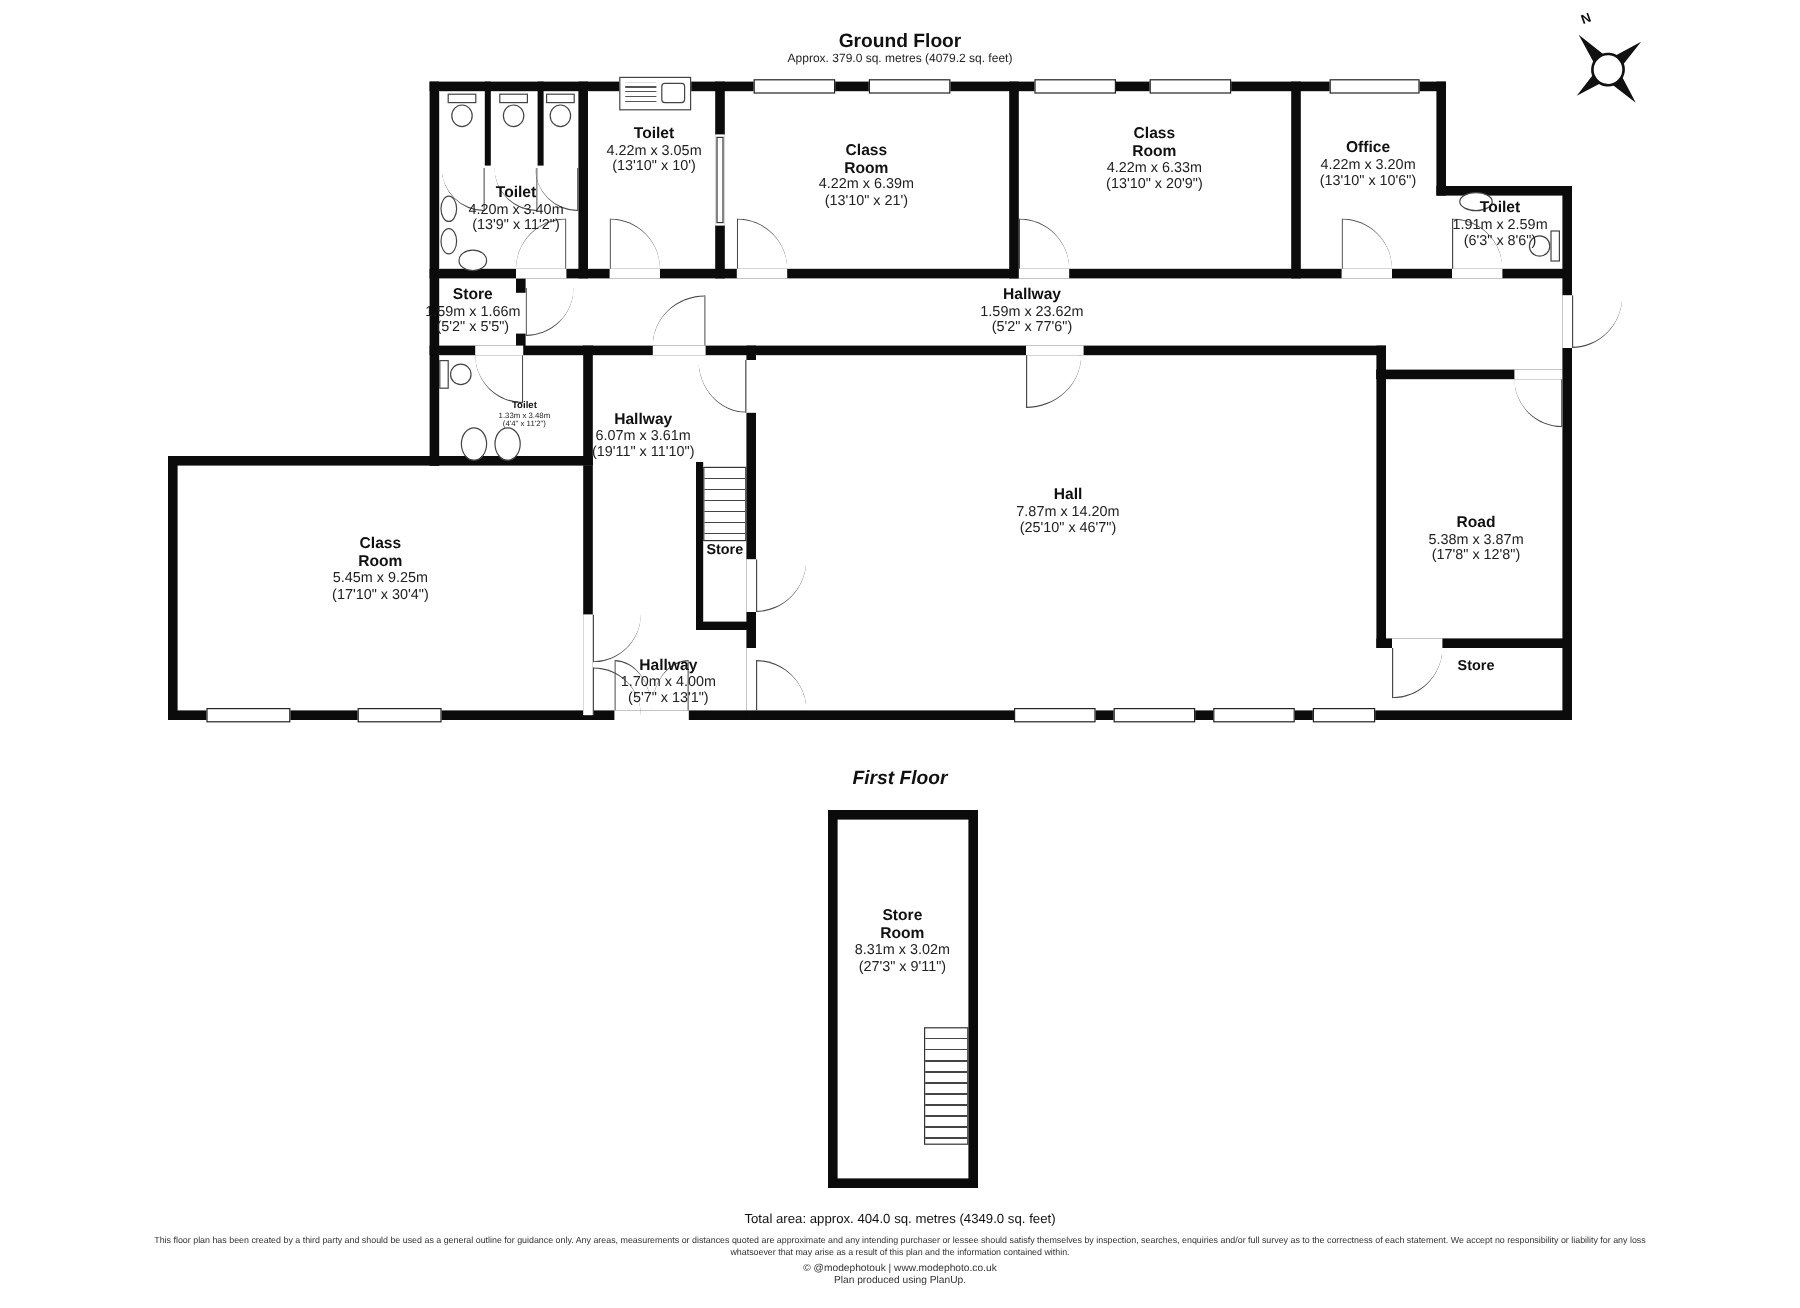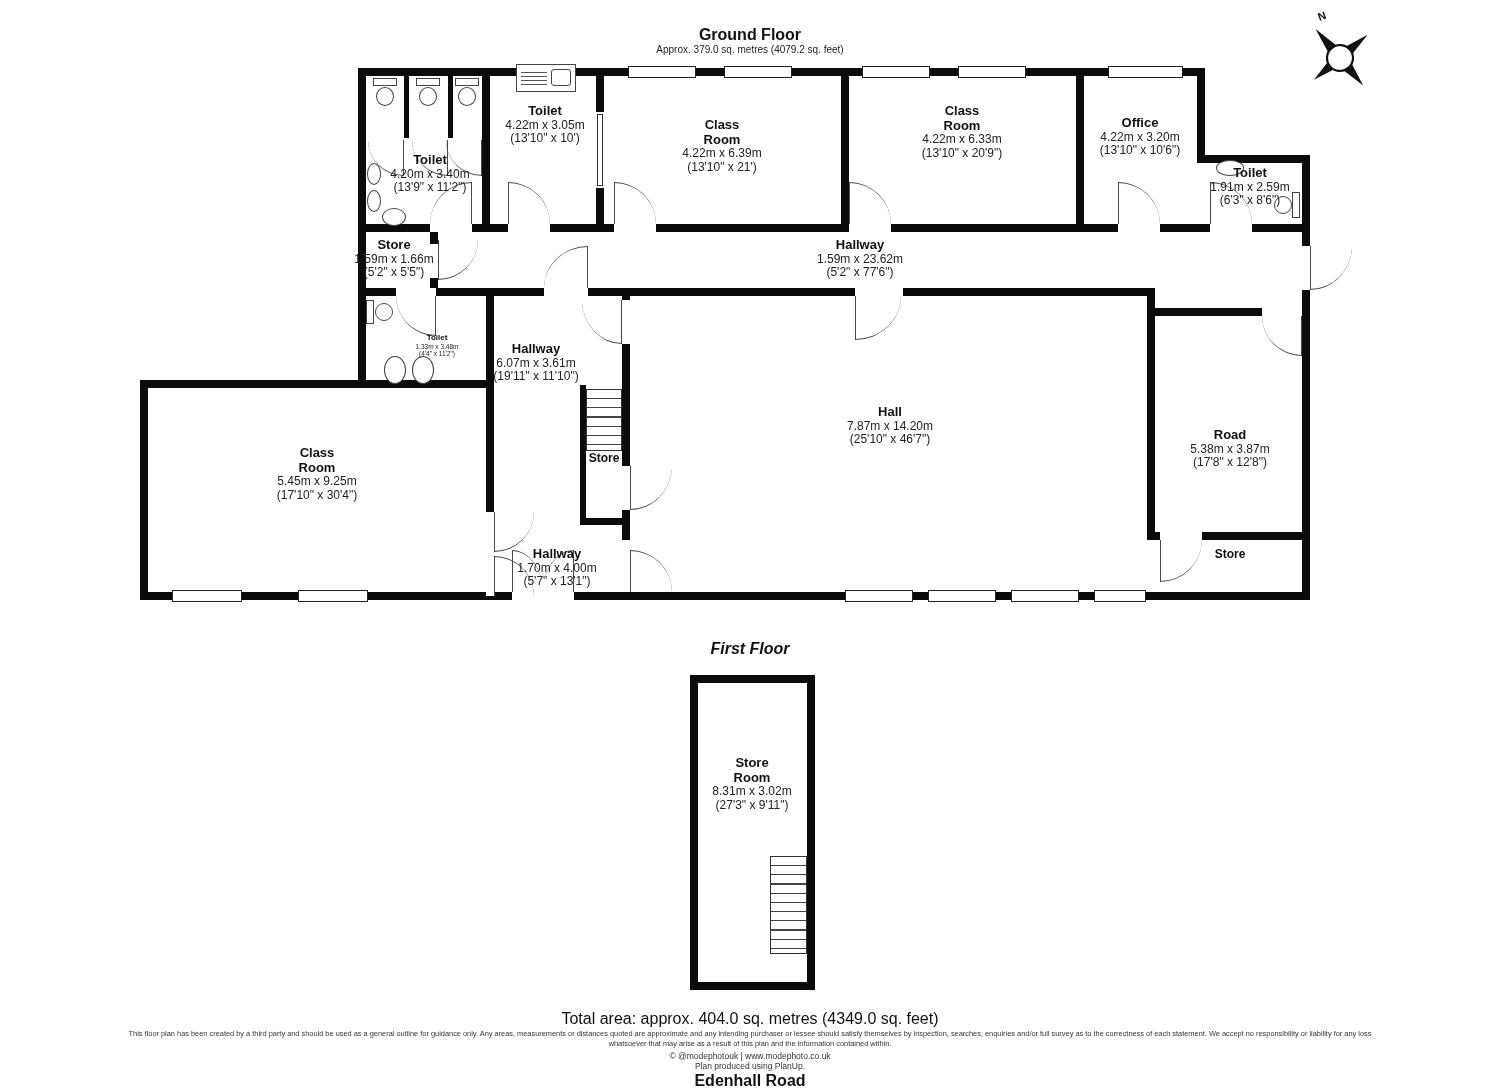--- a/index.html
+++ b/index.html
@@ -22,21 +22,21 @@
   .ovalfx{position:absolute;border:1.2px solid #444;border-radius:50%;background:#fff;box-sizing:border-box;}
   .rectfx{position:absolute;border:1.2px solid #444;background:#fff;box-sizing:border-box;}
   .rlabel{position:absolute;text-align:center;line-height:1.12;}
   .rname{font-weight:bold;font-size:13px;max-width:62px;margin:0 auto;}
   .rdim{font-size:12px;color:#222;}
   .rlabel.small .rname{font-size:8px;max-width:40px;}
   .rlabel.small .rdim{font-size:6.5px;}
   .rlabel.tiny .rname{font-size:12px;}
   .sect-title{position:absolute;left:400px;width:700px;text-align:center;font-weight:bold;font-size:16px;}
   .sect-sub{position:absolute;left:400px;width:700px;text-align:center;font-size:10px;color:#222;}
-  .foot-total{position:absolute;left:130px;width:1240px;text-align:center;font-size:16px;}
+  .foot-total{position:absolute;left:130px;width:1240px;text-align:center;font-size:11px;}
   .foot-disc{position:absolute;left:128px;width:1244px;text-align:center;font-size:7.4px;line-height:1.4;color:#333;}
   .foot-credit{position:absolute;left:400px;width:700px;text-align:center;font-size:8.5px;color:#333;}
   .street{position:absolute;left:400px;width:700px;text-align:center;font-weight:bold;font-size:16px;}
   .nlabel{position:absolute;font-weight:bold;font-size:11px;transform:rotate(-20deg);}
 </style>
 </head>
 <body>
 
 <div class="canvas">
 
@@ -254,15 +254,14 @@
   <div class="rlabel" style="left:687px;top:756px;width:130px;">
     <div class="rname">Store Room</div>
     <div class="rdim">8.31m x 3.02m</div>
     <div class="rdim">(27'3" x 9'11")</div>
   </div>
 
   <div class="foot-total" style="top:1010px;">Total area: approx. 404.0 sq. metres (4349.0 sq. feet)</div>
   <div class="foot-disc" style="top:1029px;">This floor plan has been created by a third party and should be used as a general outline for guidance only. Any areas, measurements or distances quoted are approximate and any intending purchaser or lessee should satisfy themselves by inspection, searches, enquiries and/or full survey as to the correctness of each statement. We accept no responsibility or liability for any loss whatsoever that may arise as a result of this plan and the information contained within.</div>
   <div class="foot-credit" style="top:1061px;">Plan produced using PlanUp.</div>
   <div class="foot-credit" style="top:1051px;">© @modephotouk | www.modephoto.co.uk</div>
-  <div class="street" style="top:1072px;">Edenhall Road</div>
 
 </div>
 
 </body></html>

